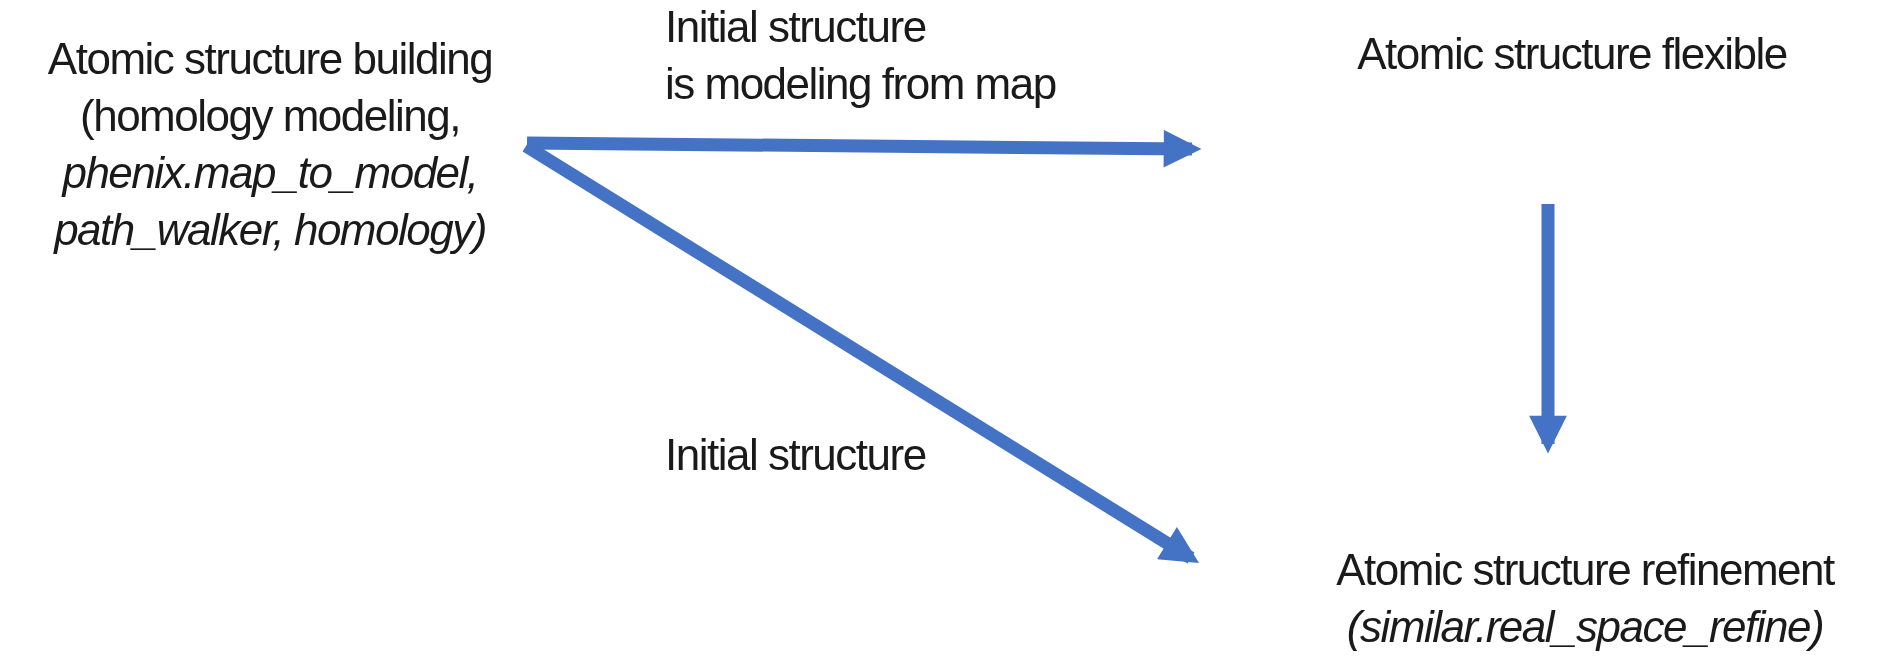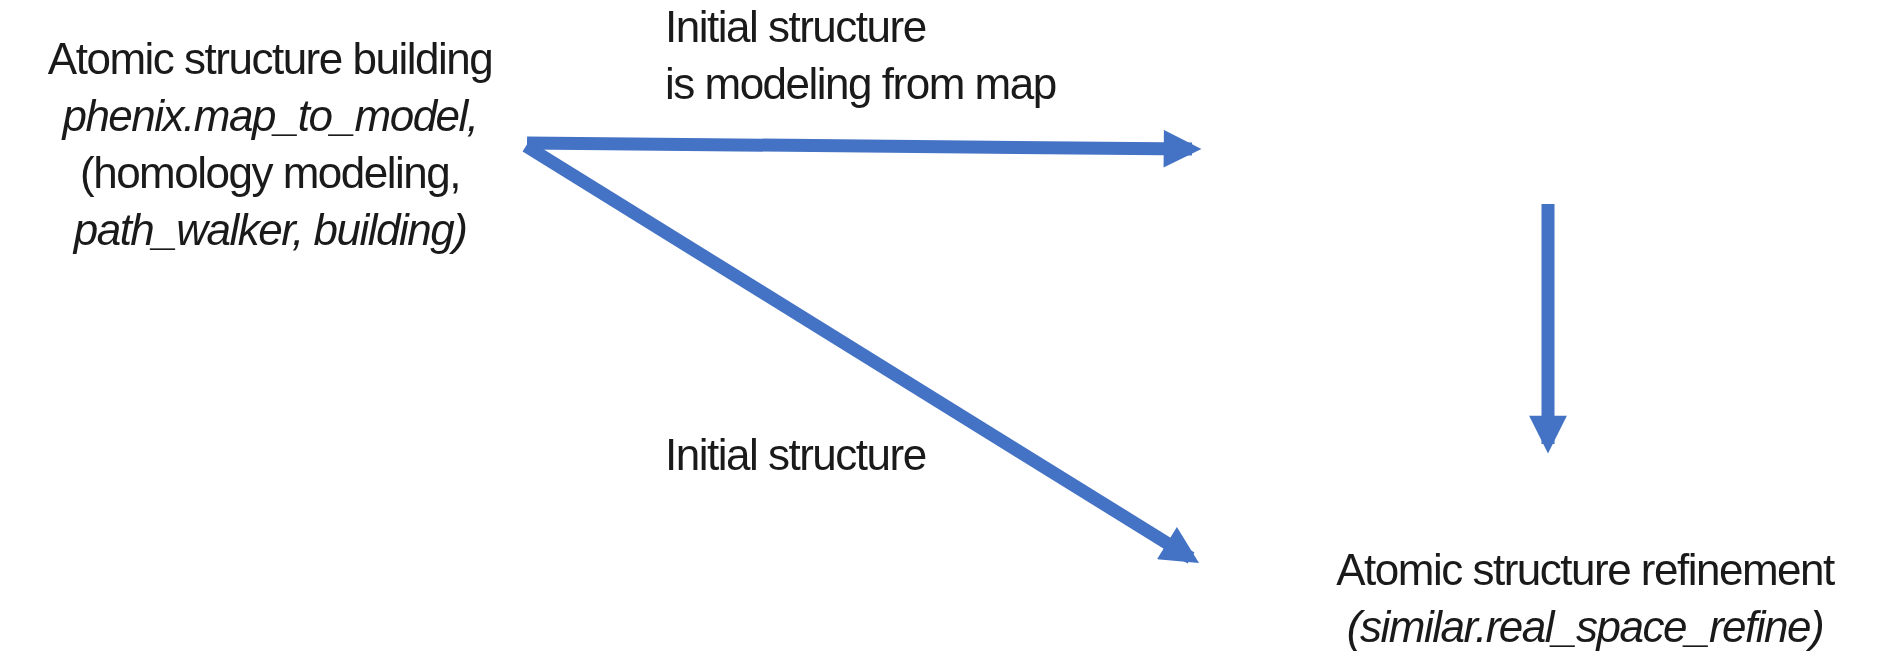--- a/index.html
+++ b/index.html
@@ -55,31 +55,32 @@
         <path id="ah-path" d="M 0 0 L 10 5 L 0 10 Z" fill="#4472C4"></path>
       </marker>
     </defs>
     <line class="arrow-line" x1="527" y1="143" x2="1192" y2="149" stroke="#4472C4" stroke-width="13" marker-end="url(#ah)"></line>
     <line class="arrow-line" x1="526" y1="146" x2="1191" y2="558" stroke="#4472C4" stroke-width="13" marker-end="url(#ah)"></line>
     <line class="arrow-line" x1="1548" y1="204" x2="1548" y2="444" stroke="#4472C4" stroke-width="13" marker-end="url(#ah)"></line>
   </svg>
 
   <div id="node-building" class="text-block centered">
     <span class="line">Atomic structure building</span>
+    <span class="line">(homology modeling,</span>
     <span class="line italic">phenix.map_to_model,</span>
-    <span class="line">(homology modeling,</span>
-    <span class="line italic">path_walker, building)</span>
+    <span class="line italic">path_walker, homology)</span>
   </div>
 
   <div id="label-different" class="text-block">
     <span class="line">Initial structure</span>
     <span class="line">is modeling from map</span>
   </div>
 
   <div id="node-fitting" class="text-block centered">
+    <span class="line">Atomic structure flexible</span>
   </div>
 
   <div id="label-similar" class="text-block">
     <span class="line">Initial structure</span>
   </div>
 
   <div id="node-refinement" class="text-block centered">
     <span class="line">Atomic structure refinement</span>
     <span class="line"><em>(similar.real_space_refine)</em>
     </span>

